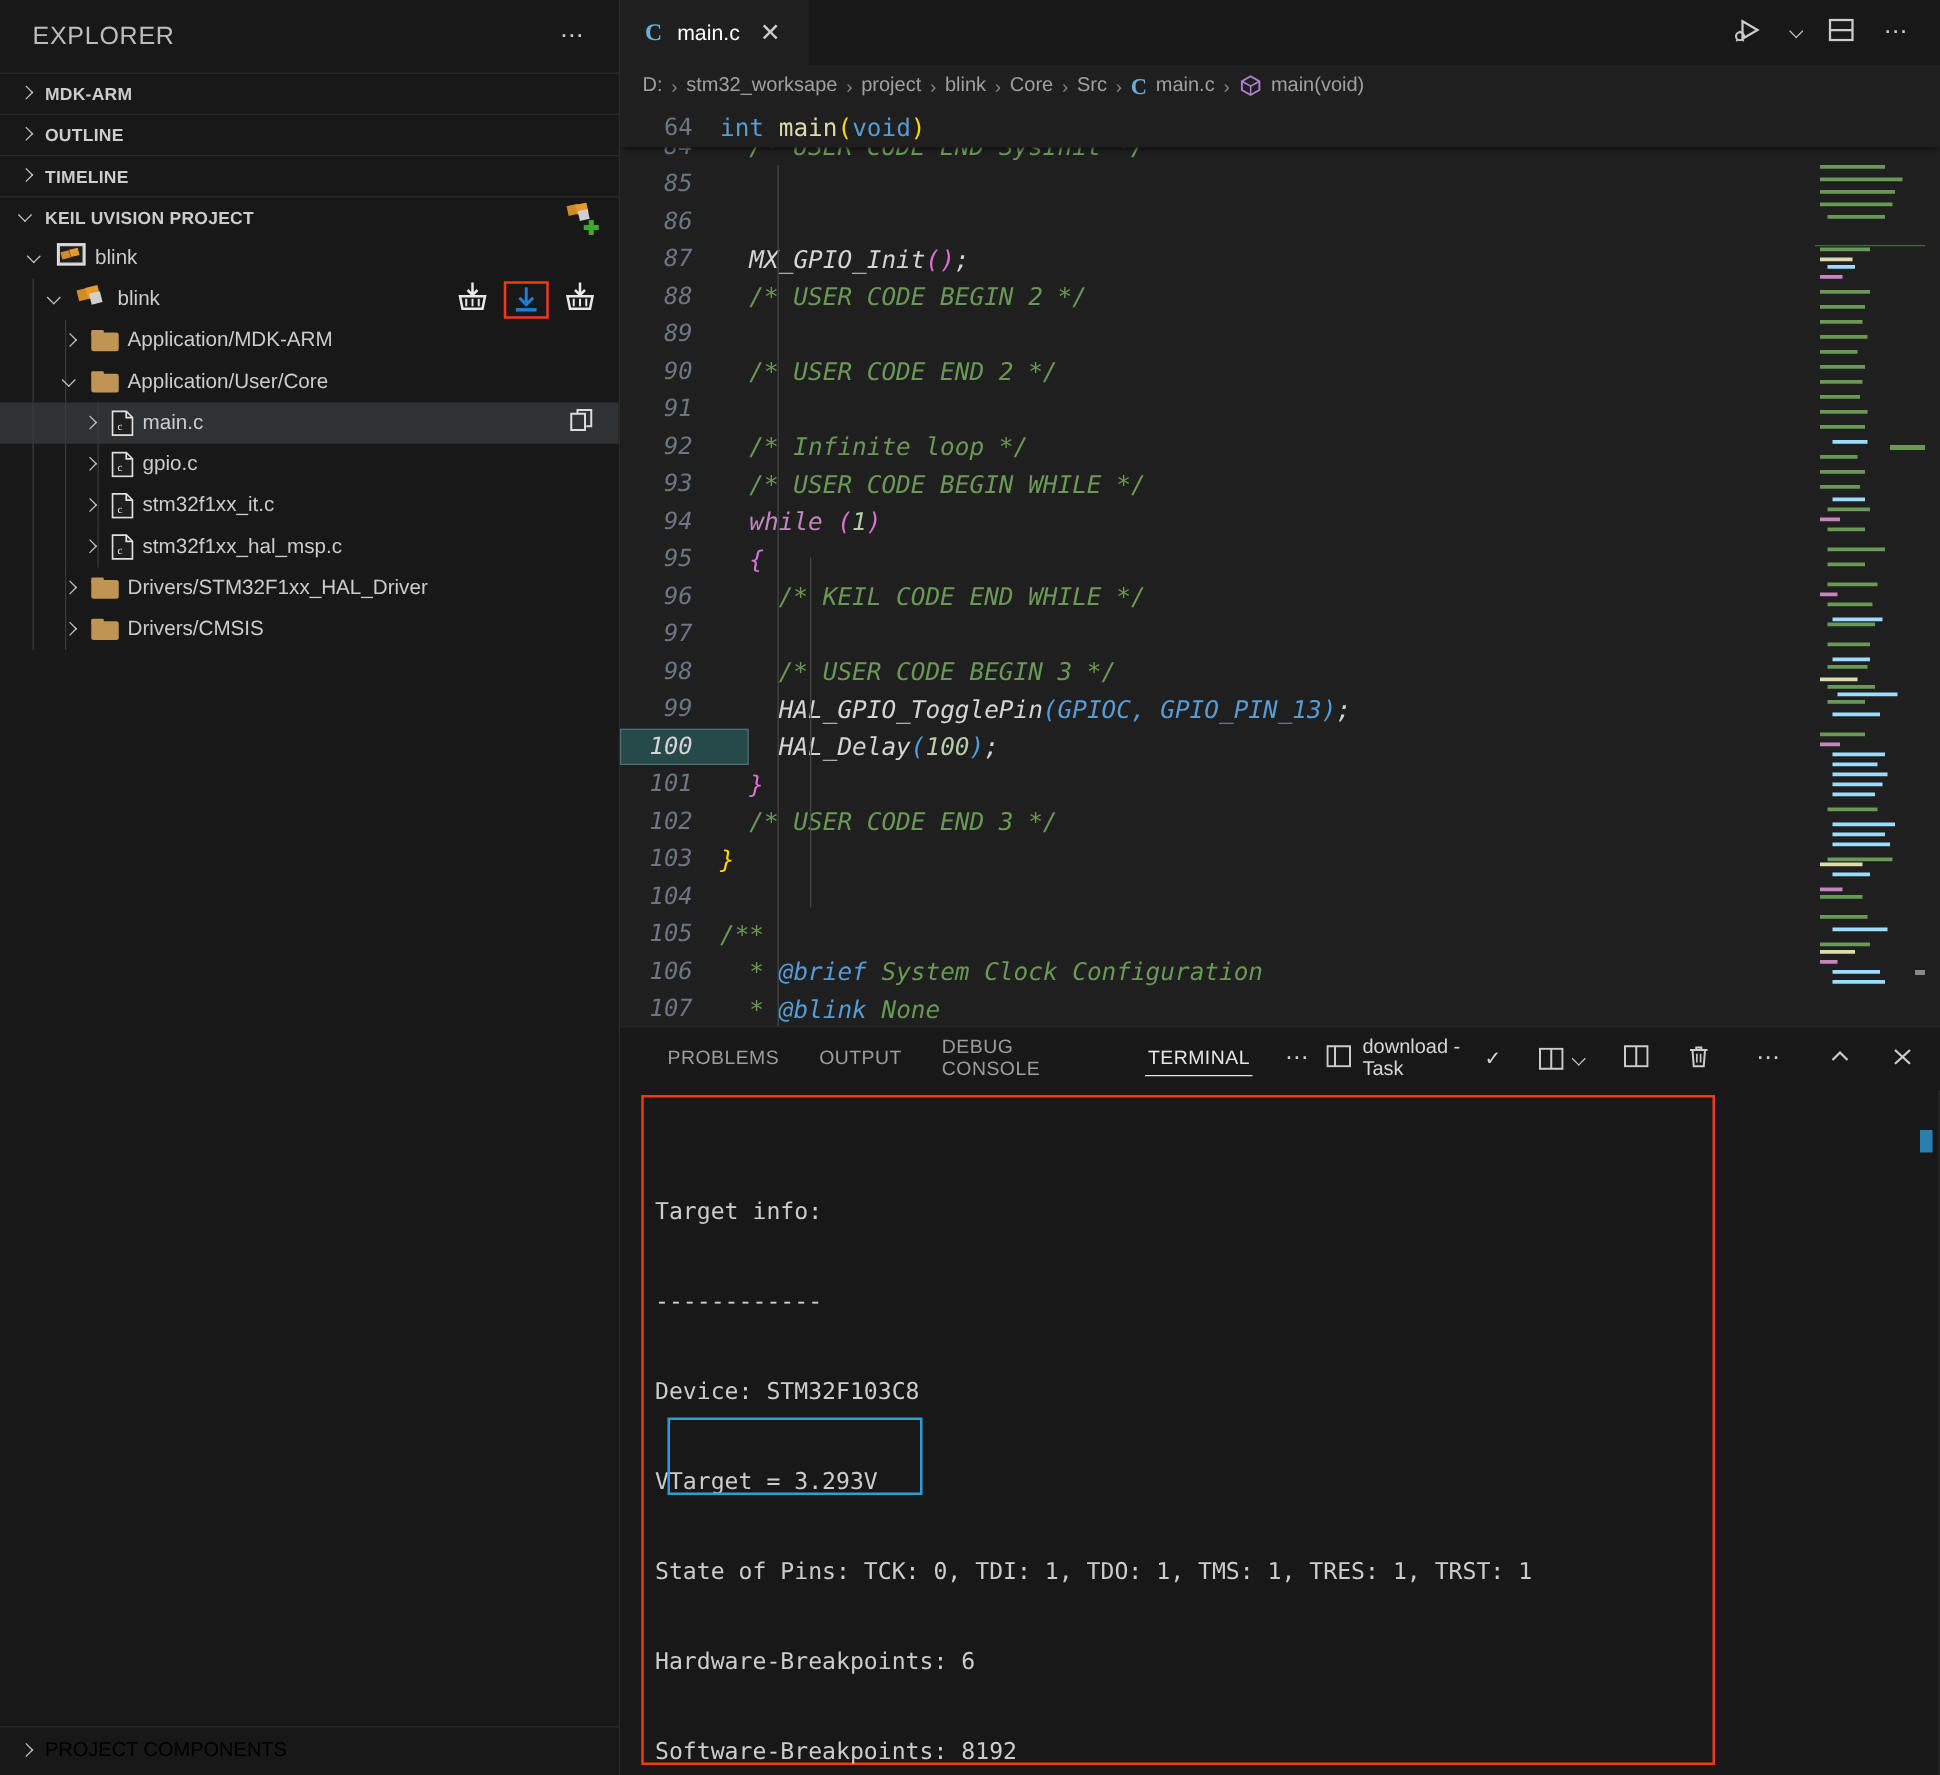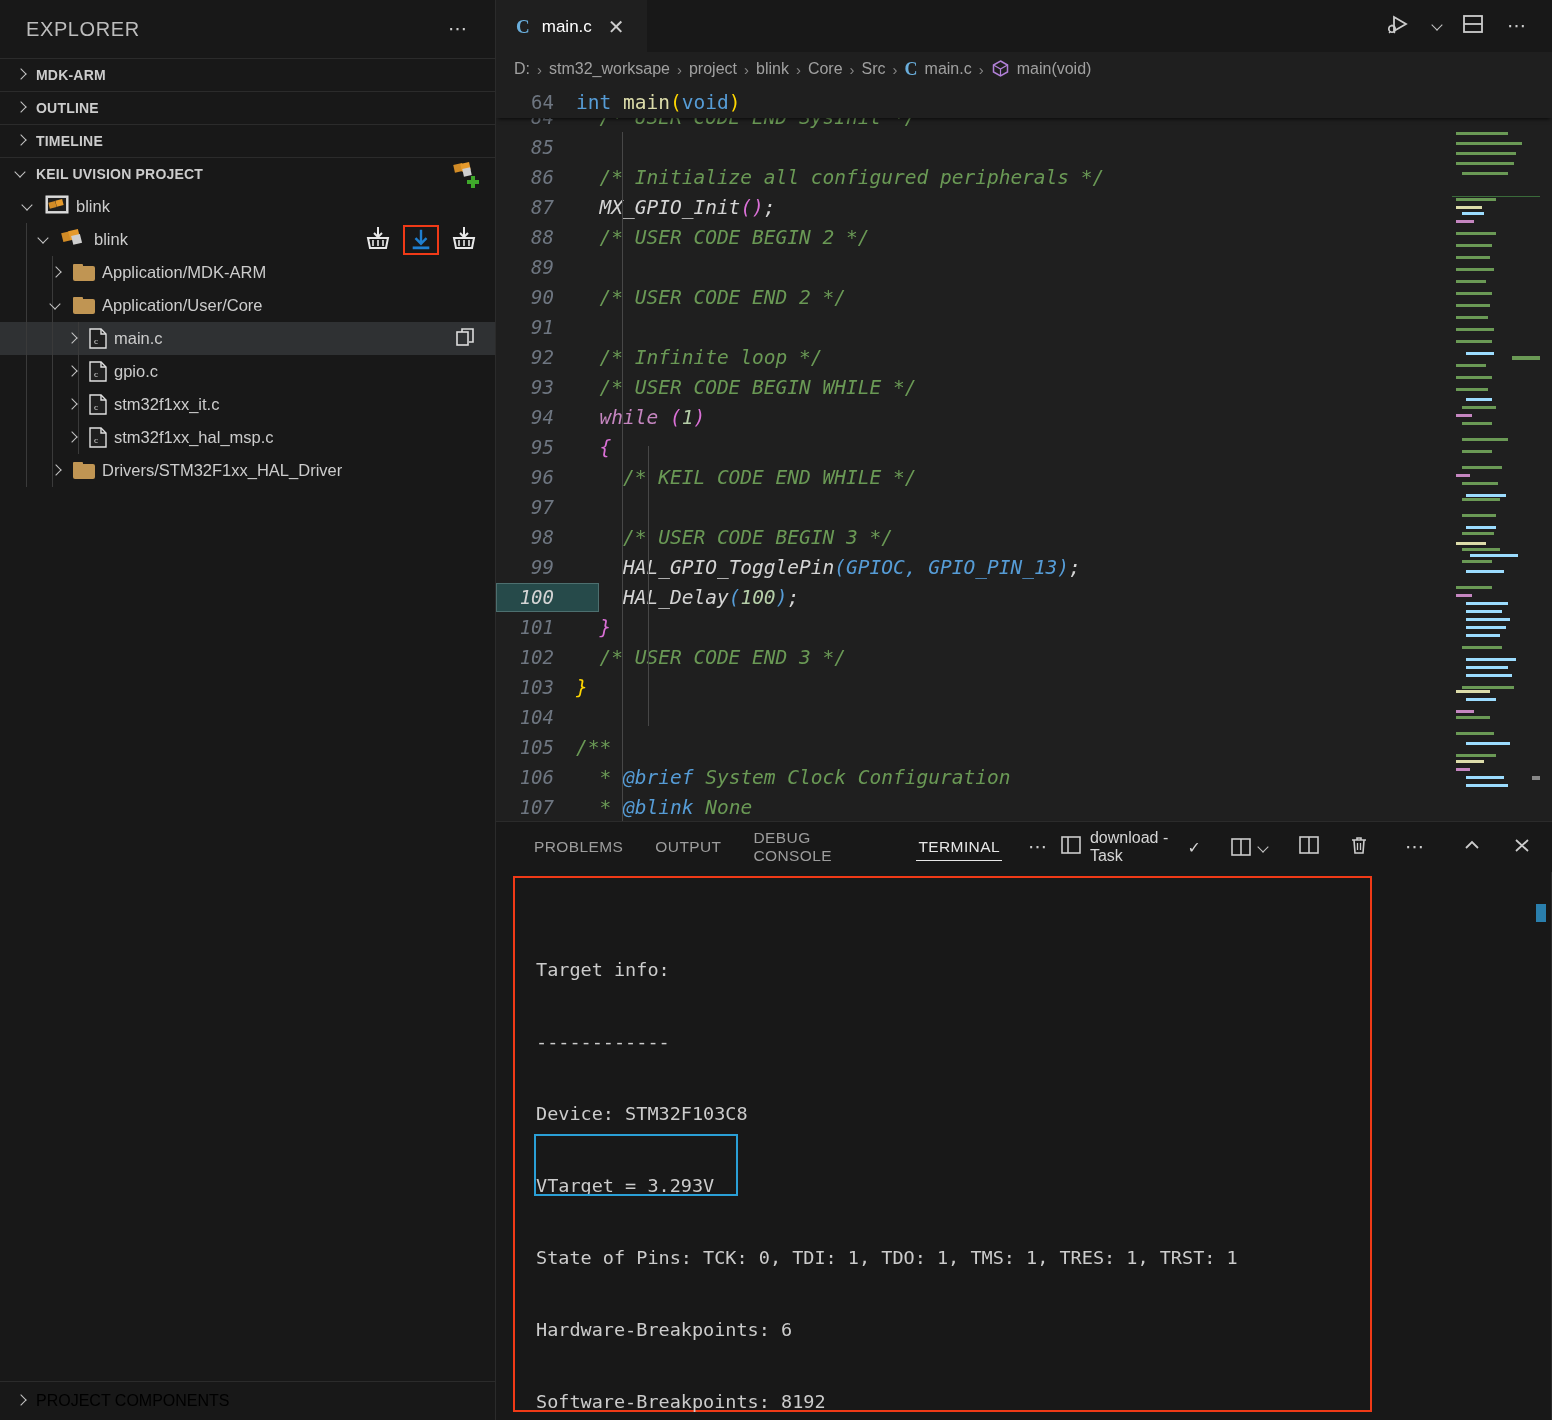--- a/index.html
+++ b/index.html
@@ -191,21 +191,21 @@
   .terminal-outer { flex: 1; position: relative; padding: 14px 0 0 0;}
   .term-box {
     position: absolute; left: 17px; top: 4px; right: 180px; bottom: 8px;
     border: 2px solid #f03a17;
   }
   .term-content {
     position: absolute; left: 28px; top: 14px; right: 10px;
     font-family: "DejaVu Sans Mono", monospace; font-size: 18.5px;
     color: #cccccc; line-height: 24px; white-space: pre;
   }
-  .tline { height: 24px; margin-left: 12px; }
+  .tline { height: 24px; }
   .blue-box {
     position: absolute; left: 10px; top: 248px; width: 204px; height: 62px;
     border: 2px solid #2a9fd6;
   }
   .term-scroll-mark {
     position: absolute; right: 6px; top: 32px; width: 10px; height: 18px; background: #2a7fad;
   }
   .panel-right-line { position: absolute; right: 0; top: 50px; bottom: 0; width: 1px; background: #2b2b2b; }
 </style>
 </head>
@@ -399,20 +399,29 @@
       <div class="row ind2">
         <span class="guide" style="left:26px"></span>
           <span class="guide" style="left:52px"></span>
         <span class="tw">
             <span class="chev"></span>
           </span>
         <span class="folder-ico"></span>
         <span class="name">Drivers/STM32F1xx_HAL_Driver</span>
       </div>
 
+      <div class="row ind2">
+        <span class="guide" style="left:26px"></span>
+          <span class="guide" style="left:52px"></span>
+        <span class="tw">
+            <span class="chev"></span>
+          </span>
+        <span class="folder-ico"></span>
+        <span class="name">Drivers/CMSIS</span>
+      </div>
     </div>
 
     <div class="bottom-section">
       <span class="chev"></span>
       <span class="lbl">PROJECT COMPONENTS</span>
     </div>
   </div>
 
   <div class="editor-area">
 
@@ -473,21 +482,20 @@
         <div class="cline">
           <span class="lnum">84</span>
           <span class="ctext cmt">  /* USER CODE END SysInit */</span>
         </div>
         <div class="cline">
           <span class="lnum">85</span>
           <span class="ctext"></span>
         </div>
         <div class="cline">
           <span class="lnum">86</span>
-          <span class="ctext cmt">  /* Initialize all configured peripherals */</span>
         </div>
         <div class="cline">
           <span class="lnum">87</span>
           <span class="ctext"><span>&nbsp;&nbsp;</span><span class="pn">MX_GPIO_Init</span><span class="pnM">()</span><span class="pn">;</span></span>
         </div>
         <div class="cline">
           <span class="lnum">88</span>
           <span class="ctext cmt">  /* USER CODE BEGIN 2 */</span>
         </div>
         <div class="cline">

